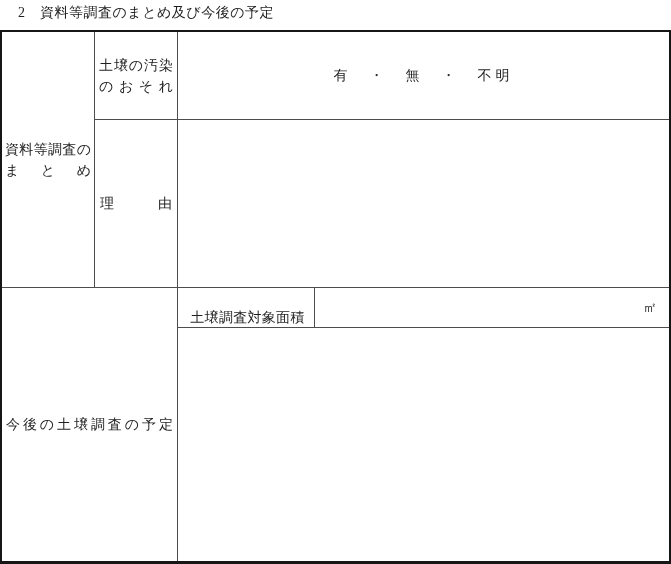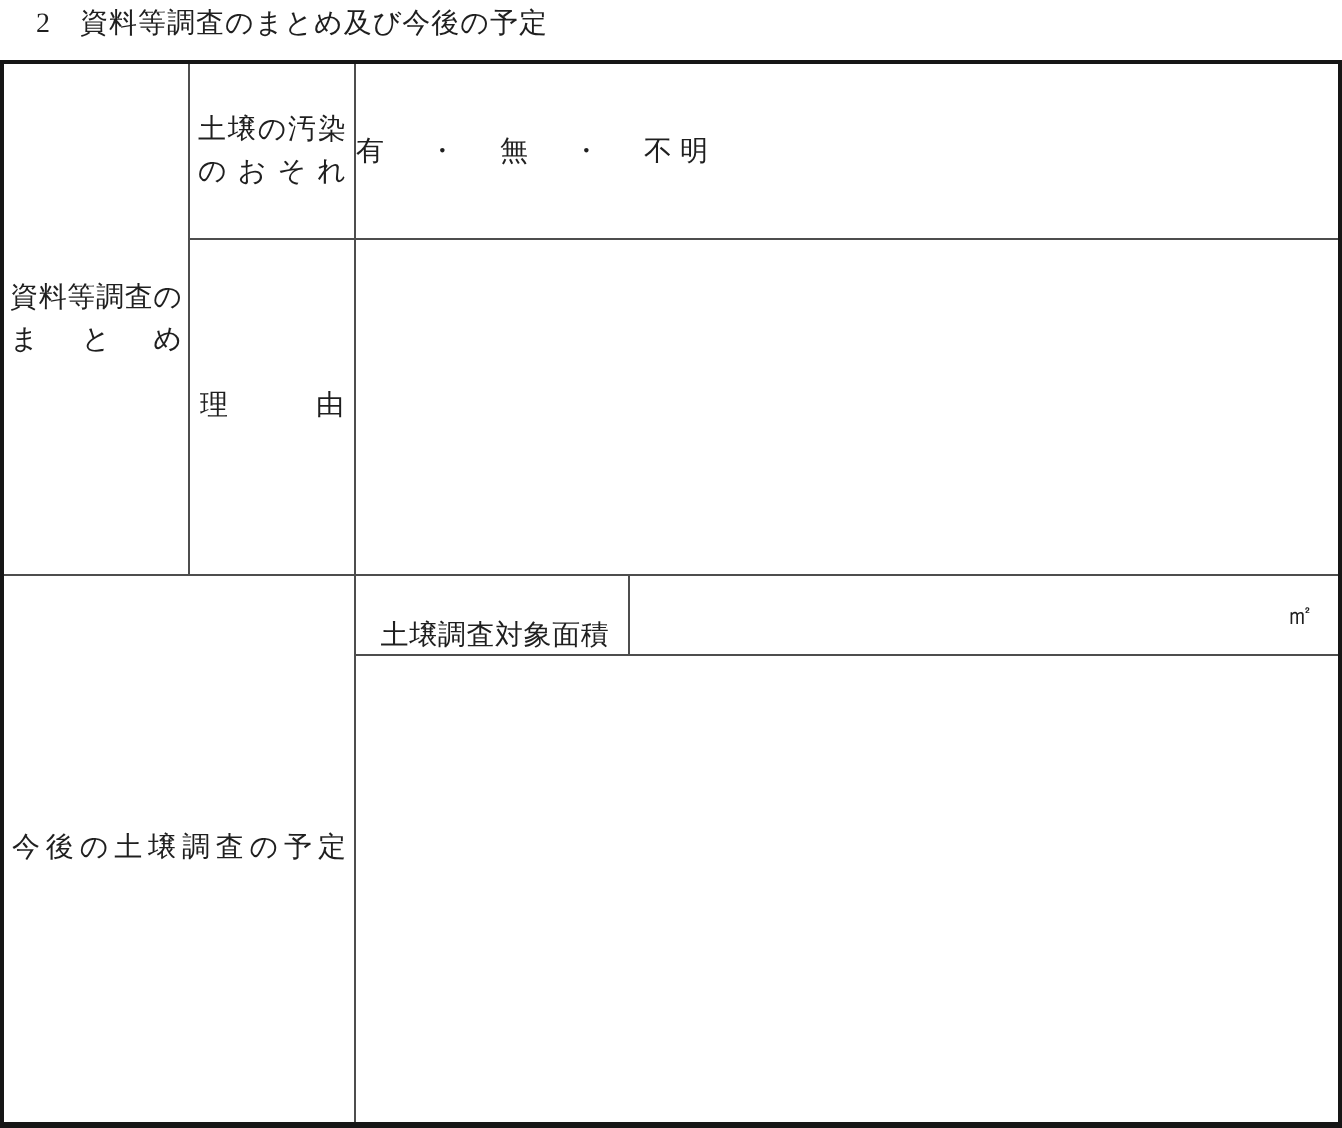--- a/index.html
+++ b/index.html
@@ -46,21 +46,21 @@
     flex-direction: column;
     justify-content: center;
     min-width: 0;
     min-height: 0;
   }
   .br { border-right: 1px solid #4d4d4d; }
   .bb { border-bottom: 1px solid #4d4d4d; }
 
   .cA { grid-area: 1 / 1 / 3 / 2; padding: 0 3px; }
   .cB { grid-area: 1 / 2 / 2 / 3; padding: 0 4px; }
-  .cC { grid-area: 1 / 3 / 2 / 5; letter-spacing: 4px; }
+  .cC { grid-area: 1 / 3 / 2 / 5; align-items: center; letter-spacing: 4px; }
   .cD { grid-area: 2 / 2 / 3 / 3; padding: 0 5px; }
   .cE { grid-area: 2 / 3 / 3 / 5; }
   .cF { grid-area: 3 / 1 / 5 / 3; padding: 0 4px; }
   .cG { grid-area: 3 / 3 / 4 / 4; flex-direction: row; align-items: flex-end;
         padding-left: 3px; letter-spacing: 0.3px; white-space: nowrap; }
   .cH { grid-area: 3 / 4 / 4 / 5; flex-direction: row; align-items: center;
         justify-content: flex-end; padding-right: 12px; }
   .cI { grid-area: 4 / 3 / 5 / 5; }
 
   

